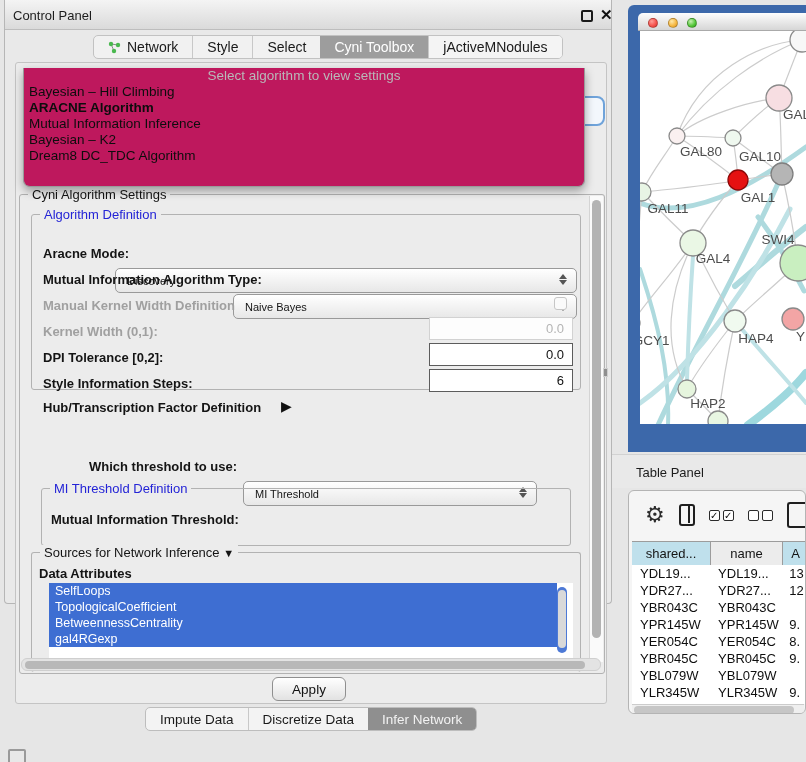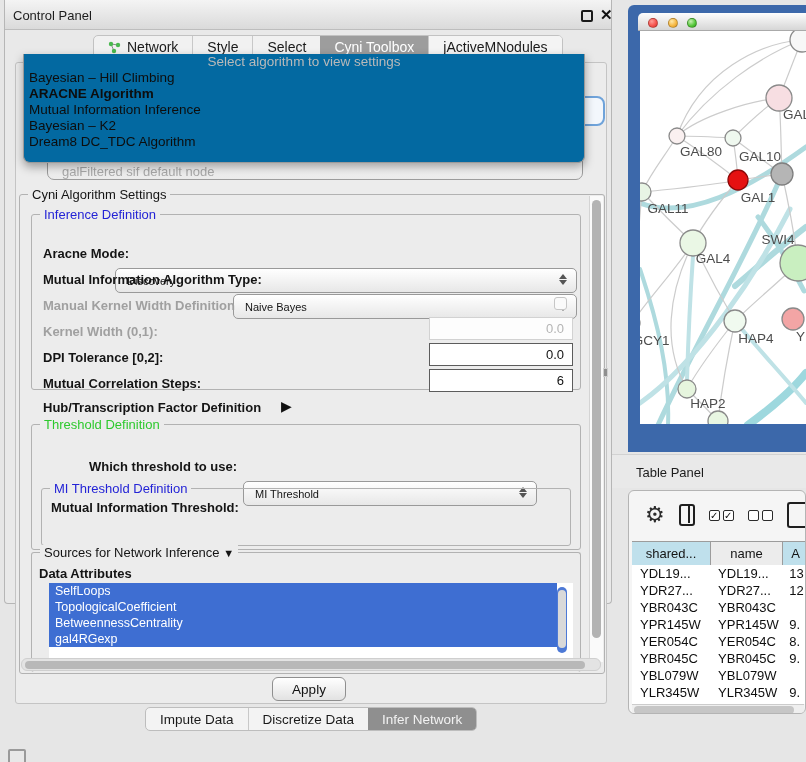--- a/index.html
+++ b/index.html
@@ -19,23 +19,23 @@
   
   #tabbar { left:88px; top:35px; height:24px; display:flex; align-items:stretch;
             background:#f1f1f1; border:1px solid #c2c2c2; border-radius:5px; overflow:hidden; }
   .tab { display:flex; align-items:center; padding:0 14px; font-size:14px; color:#1a1a1a; }
   .tab + .tab { border-left:1px solid #c8c8c8; }
   .tab.sel { background:#9d9d9d; color:#fff; border-left:none; }
   .tab.outlined { background:#f4f4f4; }
   .tab .net-ico { margin-right:6px; }
 
   
-  #algo-dd { left:18px; top:54px; width:562px; background:#0369a1; z-index:30;
+  #algo-dd { left:18px; top:68px; width:562px; background:#be185d; z-index:30;
      border:1px solid #9a9a9a; border-top:none; border-radius:0 0 7px 7px;
-     box-shadow:0 4px 10px rgba(0,0,0,.35); padding-bottom:12px; }
+     box-shadow:0 4px 10px rgba(0,0,0,.35); padding-bottom:22px; }
   .dd-placeholder { height:16px; line-height:16px; text-align:center; color:#b9b9b9; font-size:13.5px; }
   .dd-item { height:16px; line-height:16px; padding-left:5px; font-size:13.5px; color:#0d0d0d; }
   .dd-item.sel { font-weight:bold; }
 
   
   #inner { left:10px; top:62px; width:592px; height:642px; background:#ececec;
            border:1px solid #c4c4c4; border-radius:3px; }
 
   #hidden-combo { left:42px; top:150px; width:536px; height:30px; z-index:3;
       background:linear-gradient(#fff,#ebebeb); border:1px solid #9c9c9c; border-radius:7px;
@@ -174,21 +174,21 @@
 
   <div class="a gbox" style="left:14px; top:194px; width:586px; height:480px;">
     <span class="gtitle t-black" style="left:8px;">Cyni Algorithm Settings</span>
   </div>
 
   <div class="a sb-v-track" style="left:584px; top:196px; width:14px; height:466px;">
     <div class="sb-thumb" style="left:2px; top:4px; width:9px; height:438px;"></div>
   </div>
 
   <div class="a gbox" style="left:26px; top:214px; width:550px; height:176px;">
-    <span class="gtitle t-blue" style="left:8px;">Inference Definition</span>
+    <span class="gtitle t-blue" style="left:8px;">Algorithm Definition</span>
   </div>
 
   <span class="lbl" style="left:38px; top:246px;">Aracne Mode:</span>
   <div class="combo" style="left:110px; top:240px; width:462px;">
     <span>Discovery</span>
     <span class="stepper">
         <i class="st-up"></i>
         <i class="st-dn"></i>
       </span>
   </div>
@@ -208,44 +208,41 @@
   <span class="lbl dis" style="left:38px; top:324px;">Kernel Width (0,1):</span>
   <div class="field dis" style="left:424px; top:317px; width:144px;">
     <span>0.0</span>
   </div>
 
   <span class="lbl" style="left:38px; top:350px;">DPI Tolerance [0,2]:</span>
   <div class="field" style="left:424px; top:343px; width:144px;">
     <span>0.0</span>
   </div>
 
-  <span class="lbl" style="left:38px; top:376px;">Mutual Correlation Steps:</span>
+  <span class="lbl" style="left:38px; top:376px;">Style Information Steps:</span>
   <div class="field" style="left:424px; top:369px; width:144px;">
     <span>6</span>
   </div>
 
   <span class="lbl" style="left:38px; top:400px;text-align:center;">Hub/Transcription Factor Definition</span>
   <span class="a" style="left:276px; top:398px; font-size:14px; color:#111;">▶</span>
 
-  <div class="a gbox" style="left:26px; top:424px; width:550px; height:126px;">
-    <span class="gtitle t-green" style="left:8px;">Threshold Definition</span>
-  </div>
   <span class="lbl" style="left:84px; top:459px;">Which threshold to use:</span>
   <div class="combo" style="left:238px; top:453px; width:294px;">
     <span>MI Threshold</span>
     <span class="stepper">
         <i class="st-up"></i>
         <i class="st-dn"></i>
       </span>
   </div>
 
   <div class="a gbox" style="left:36px; top:488px; width:530px; height:58px;">
     <span class="gtitle t-blue" style="left:8px;">MI Threshold Definition</span>
   </div>
-  <span class="lbl" style="left:46px; top:500px;">Mutual Information Threshold:</span>
+  <span class="lbl" style="left:46px; top:512px;">Mutual Information Threshold:</span>
 
   <div class="a gbox" style="left:26px; top:552px; width:550px; height:120px; border-bottom:none;">
     <span class="gtitle t-black" style="left:8px;">
       <span>Sources for Network Inference</span>
       <span style="font-size:11px;">▼</span>
     </span>
   </div>
   <span class="lbl" style="left:34px; top:566px;">Data Attributes</span>
   <div class="a" id="attr-list">
       <div class="attr-item">SelfLoops</div>

